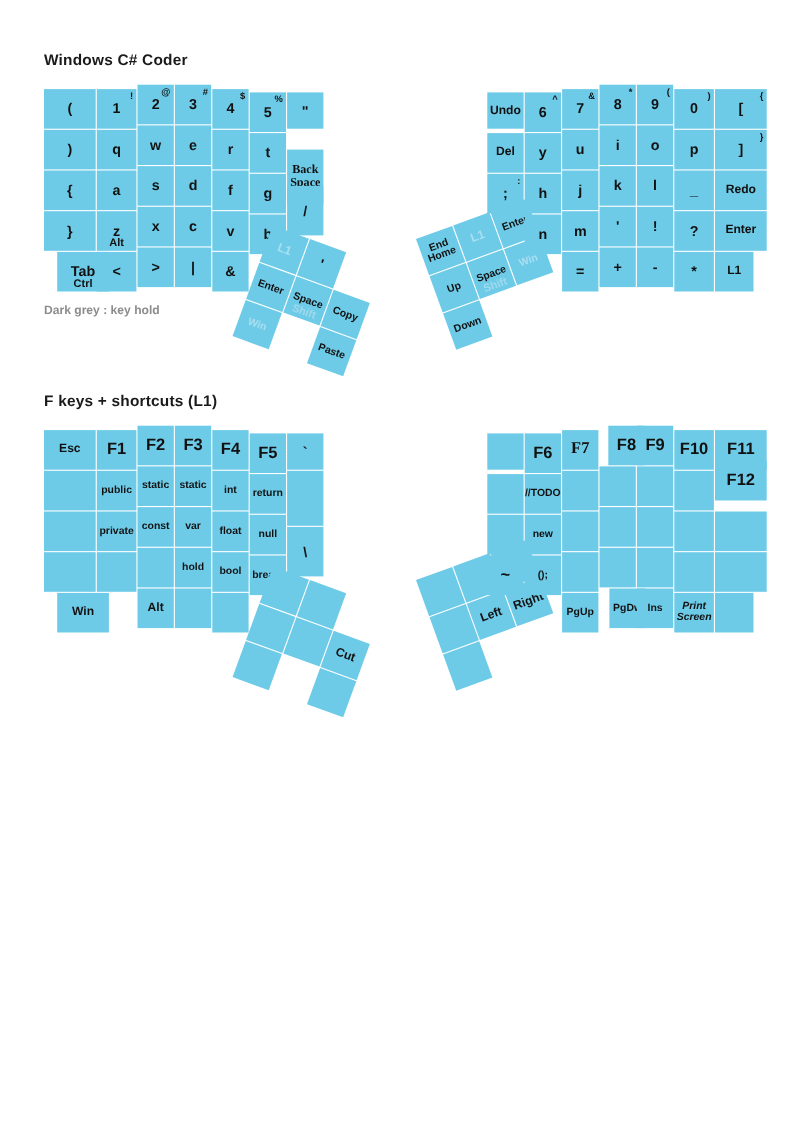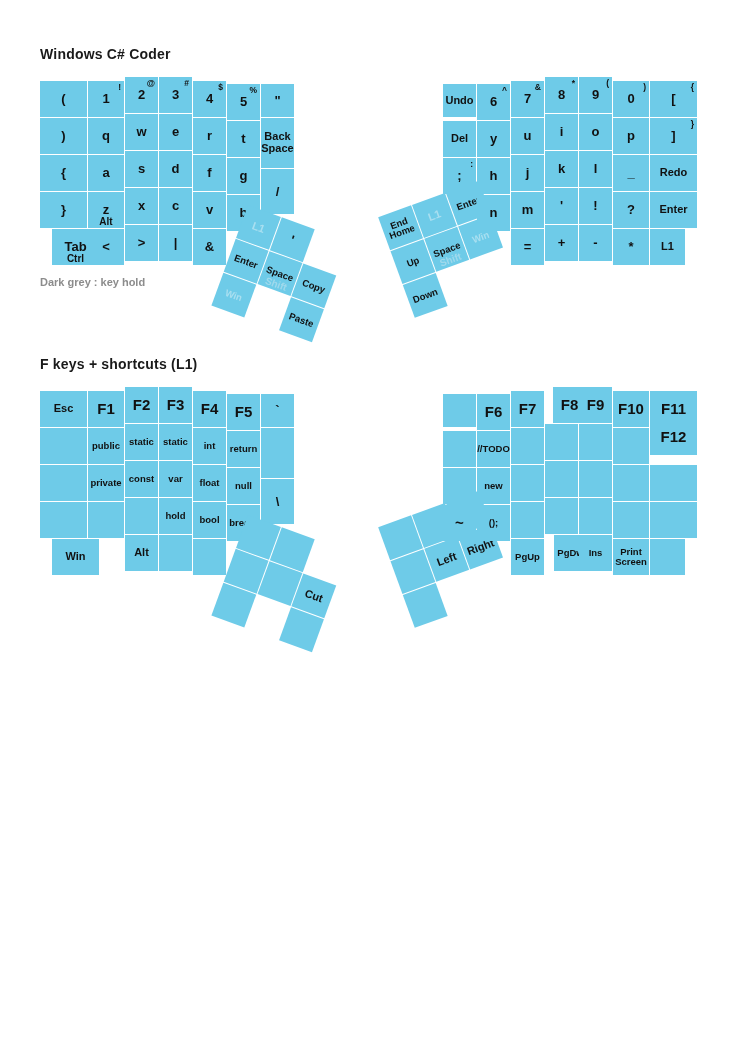--- a/index.html
+++ b/index.html
@@ -99,21 +99,21 @@
 </div>
 <div class="key" style="left:159px;top:114px;width:33px;height:36px;">
   <div class="lbl c">e</div>
 </div>
 <div class="key" style="left:193px;top:118px;width:33px;height:36px;">
   <div class="lbl c">r</div>
 </div>
 <div class="key" style="left:227px;top:121px;width:33px;height:36px;">
   <div class="lbl c">t</div>
 </div>
-<div class="key" style="left:261px;top:118px;width:33px;height:50px;">
+<div class="key" style="left:261px;top:136px;width:33px;height:50px;font-family:Liberation Serif, serif;">
   <div class="lbl c small">Back
 Space</div>
 </div>
 
 <div class="key" style="left:40px;top:155px;width:47px;height:36px;">
   <div class="lbl c">{</div>
 </div>
 <div class="key" style="left:88px;top:155px;width:36px;height:36px;">
   <div class="lbl c">a</div>
 </div>
@@ -479,21 +479,21 @@
     <div class="lbl c tiny"></div>
   </div>
 </div>
 
 <div class="key" style="left:443px;top:394px;width:33px;height:33px;">
   <div class="lbl c tiny"></div>
 </div>
 <div class="key" style="left:477px;top:394px;width:33px;height:36px;">
   <div class="lbl c big">F6</div>
 </div>
-<div class="key" style="left:511px;top:391px;width:33px;height:36px;">
+<div class="key" style="left:511px;top:391px;width:33px;height:36px;font-family:Liberation Serif, serif;">
   <div class="lbl c big">F7</div>
 </div>
 <div class="key" style="left:553px;top:387px;width:33px;height:36px;">
   <div class="lbl c big">F8</div>
 </div>
 <div class="key" style="left:579px;top:387px;width:33px;height:36px;">
   <div class="lbl c big">F9</div>
 </div>
 <div class="key" style="left:613px;top:391px;width:36px;height:36px;">
   <div class="lbl c big">F10</div>
@@ -570,19 +570,19 @@
 
 <div class="key" style="left:511px;top:539px;width:33px;height:36px;">
   <div class="lbl c tiny">PgUp</div>
 </div>
 <div class="key" style="left:554px;top:535px;width:33px;height:36px;">
   <div class="lbl c tiny">PgDw</div>
 </div>
 <div class="key" style="left:579px;top:535px;width:33px;height:36px;">
   <div class="lbl c tiny">Ins</div>
 </div>
-<div class="key" style="left:613px;top:539px;width:36px;height:36px;">
+<div class="key" style="left:613px;top:539px;width:36px;height:36px;font-style:italic;">
   <div class="lbl c tiny">Print
 Screen</div>
 </div>
 <div class="key" style="left:650px;top:539px;width:35px;height:36px;">
   <div class="lbl c tiny"></div>
 </div>
 
 </body></html>

